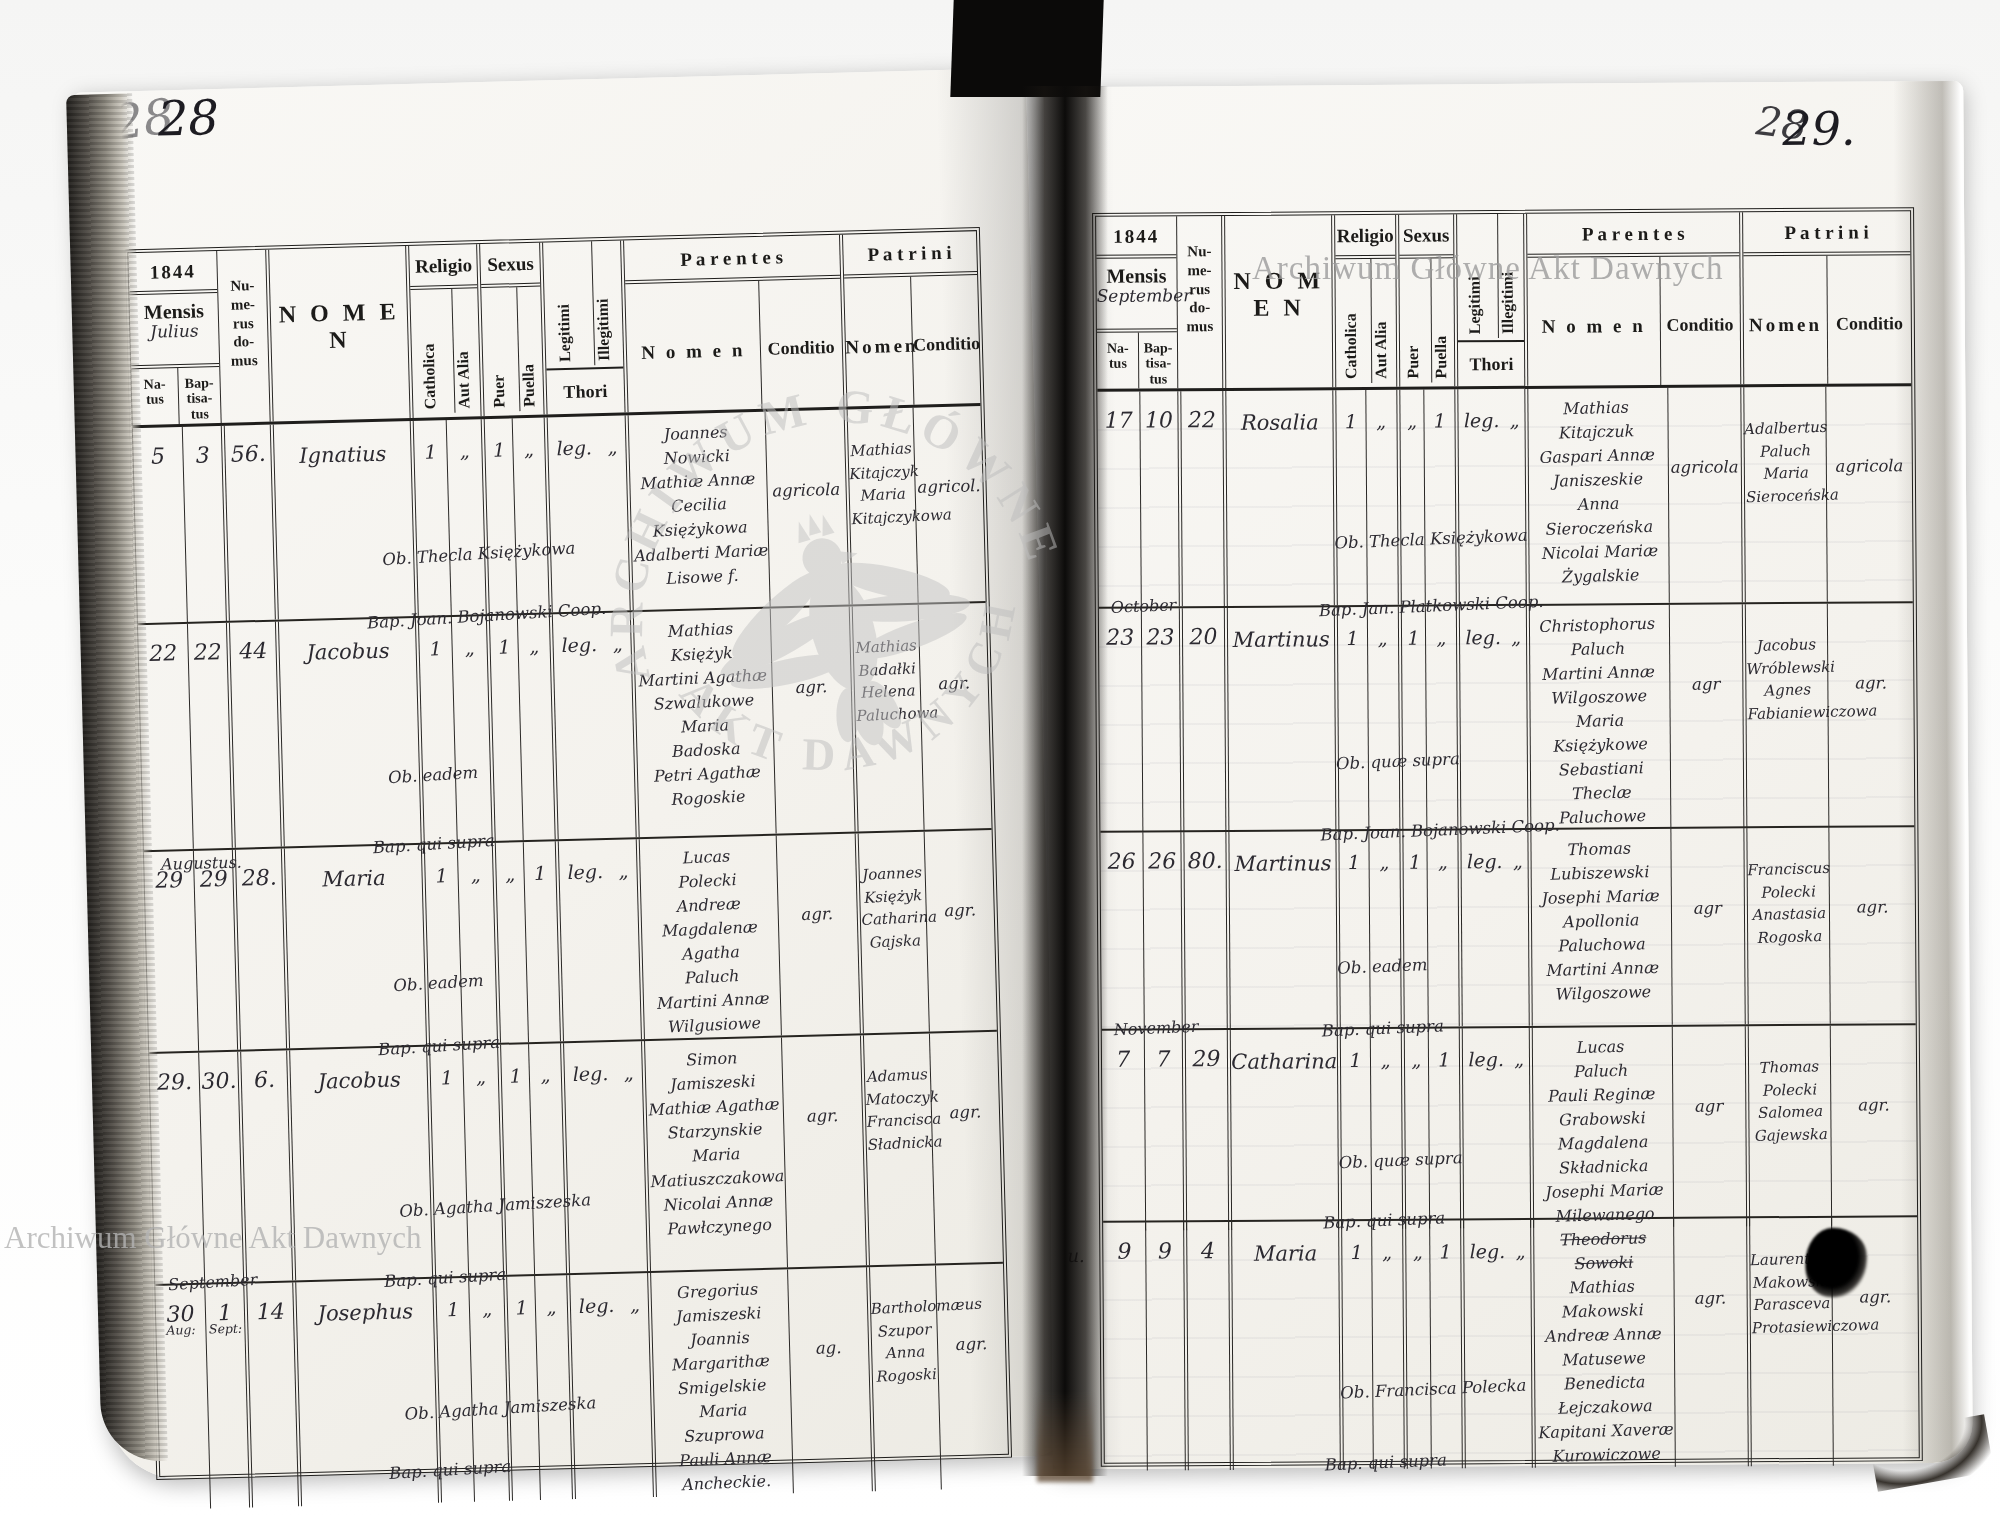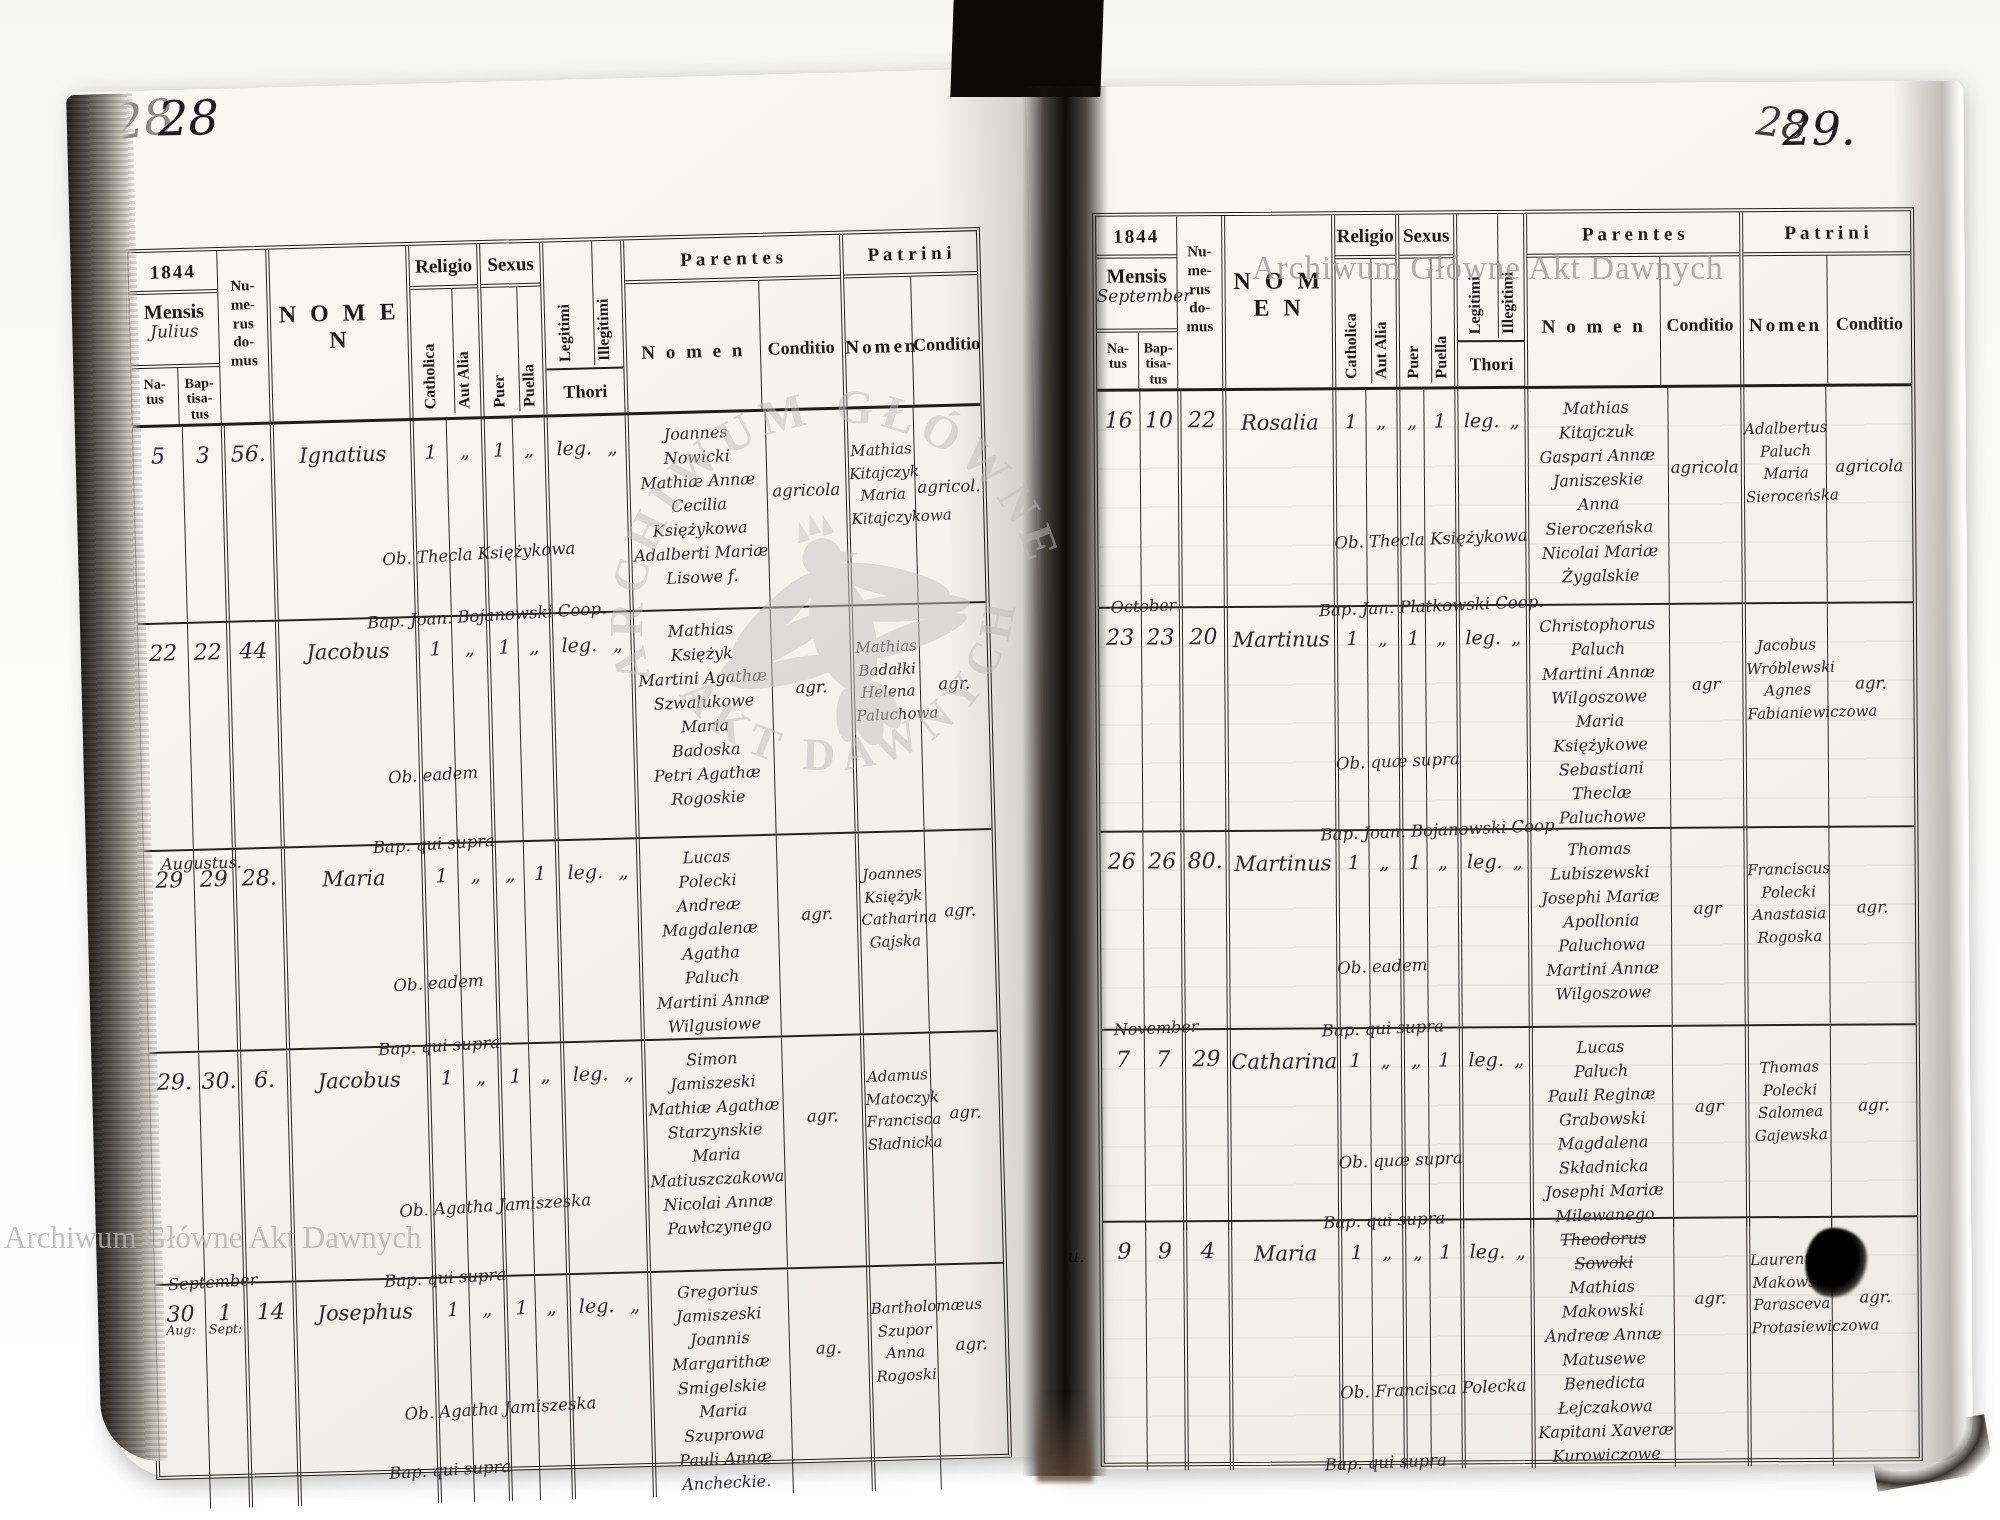--- a/index.html
+++ b/index.html
@@ -491,21 +491,21 @@
             <div class="h-sub">
               <div class="h-sub-n">Nomen</div>
               <div class="h-sub-c">Conditio</div>
             </div>
           </div>
       </div>
 
       <div class="rows-right">
       <div class="trow" style="height:215px">
         <div class="c">
-              <span class="hw num">16</span>
+              <span class="hw num">17</span>
             </div>
         <div class="c bl">
               <span class="hw num">10</span>
             </div>
         <div class="c bld">
               <span class="hw num">22</span>
             </div>
         <div class="c bld">
               <span class="hw cname">Rosalia</span>
             </div>

